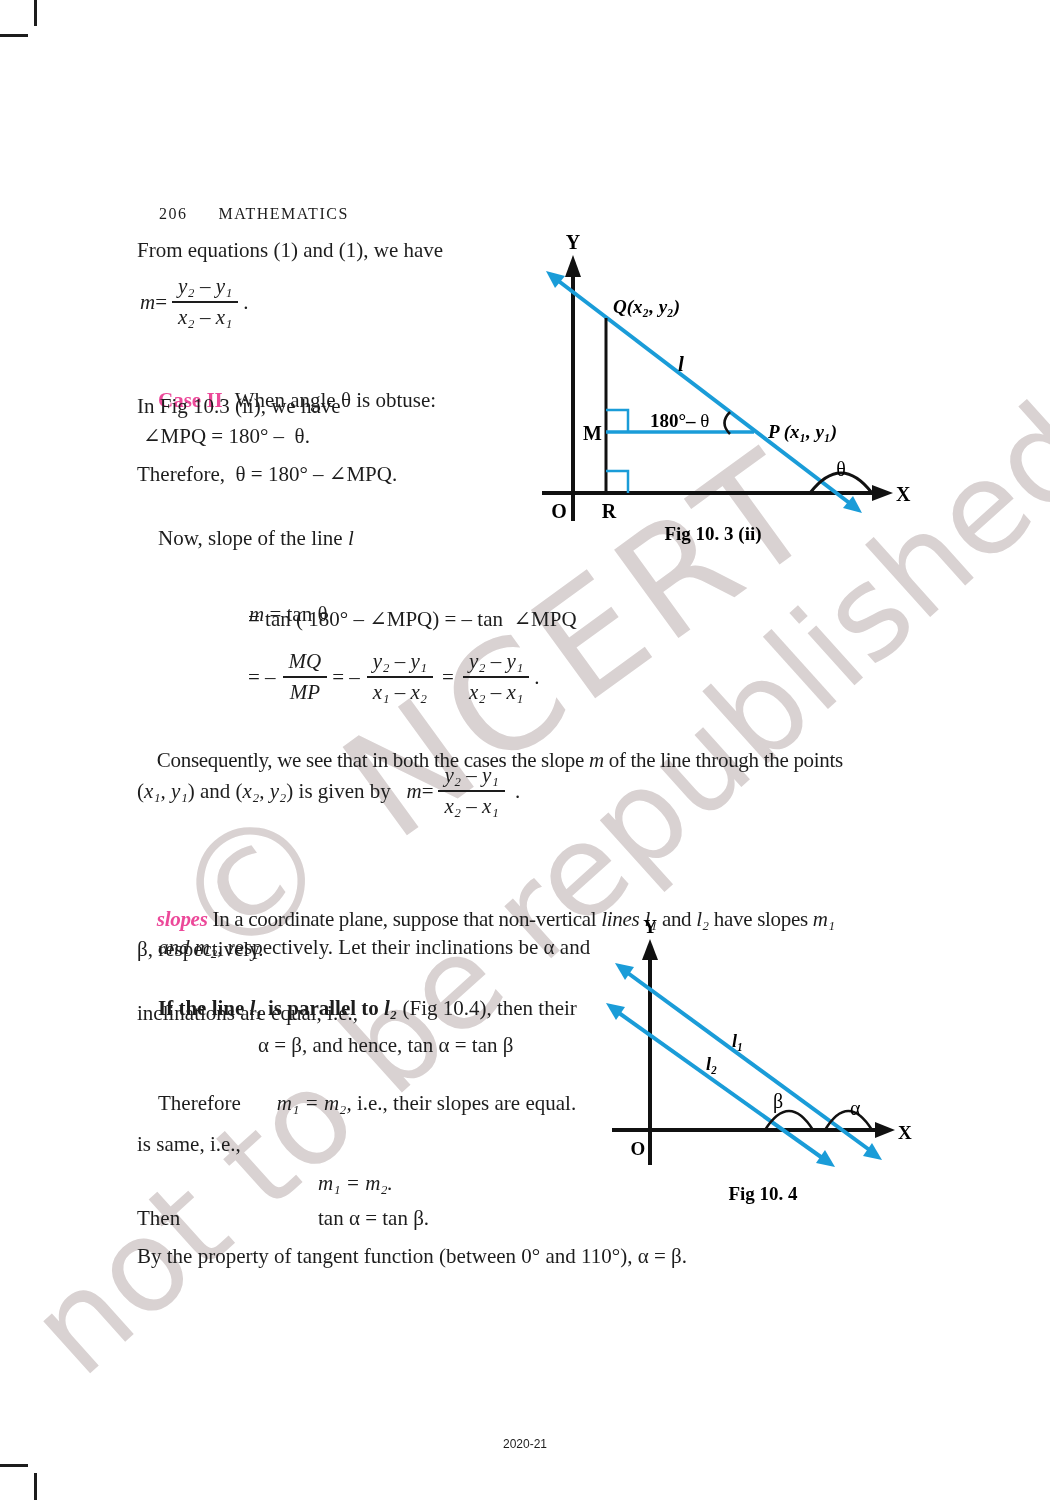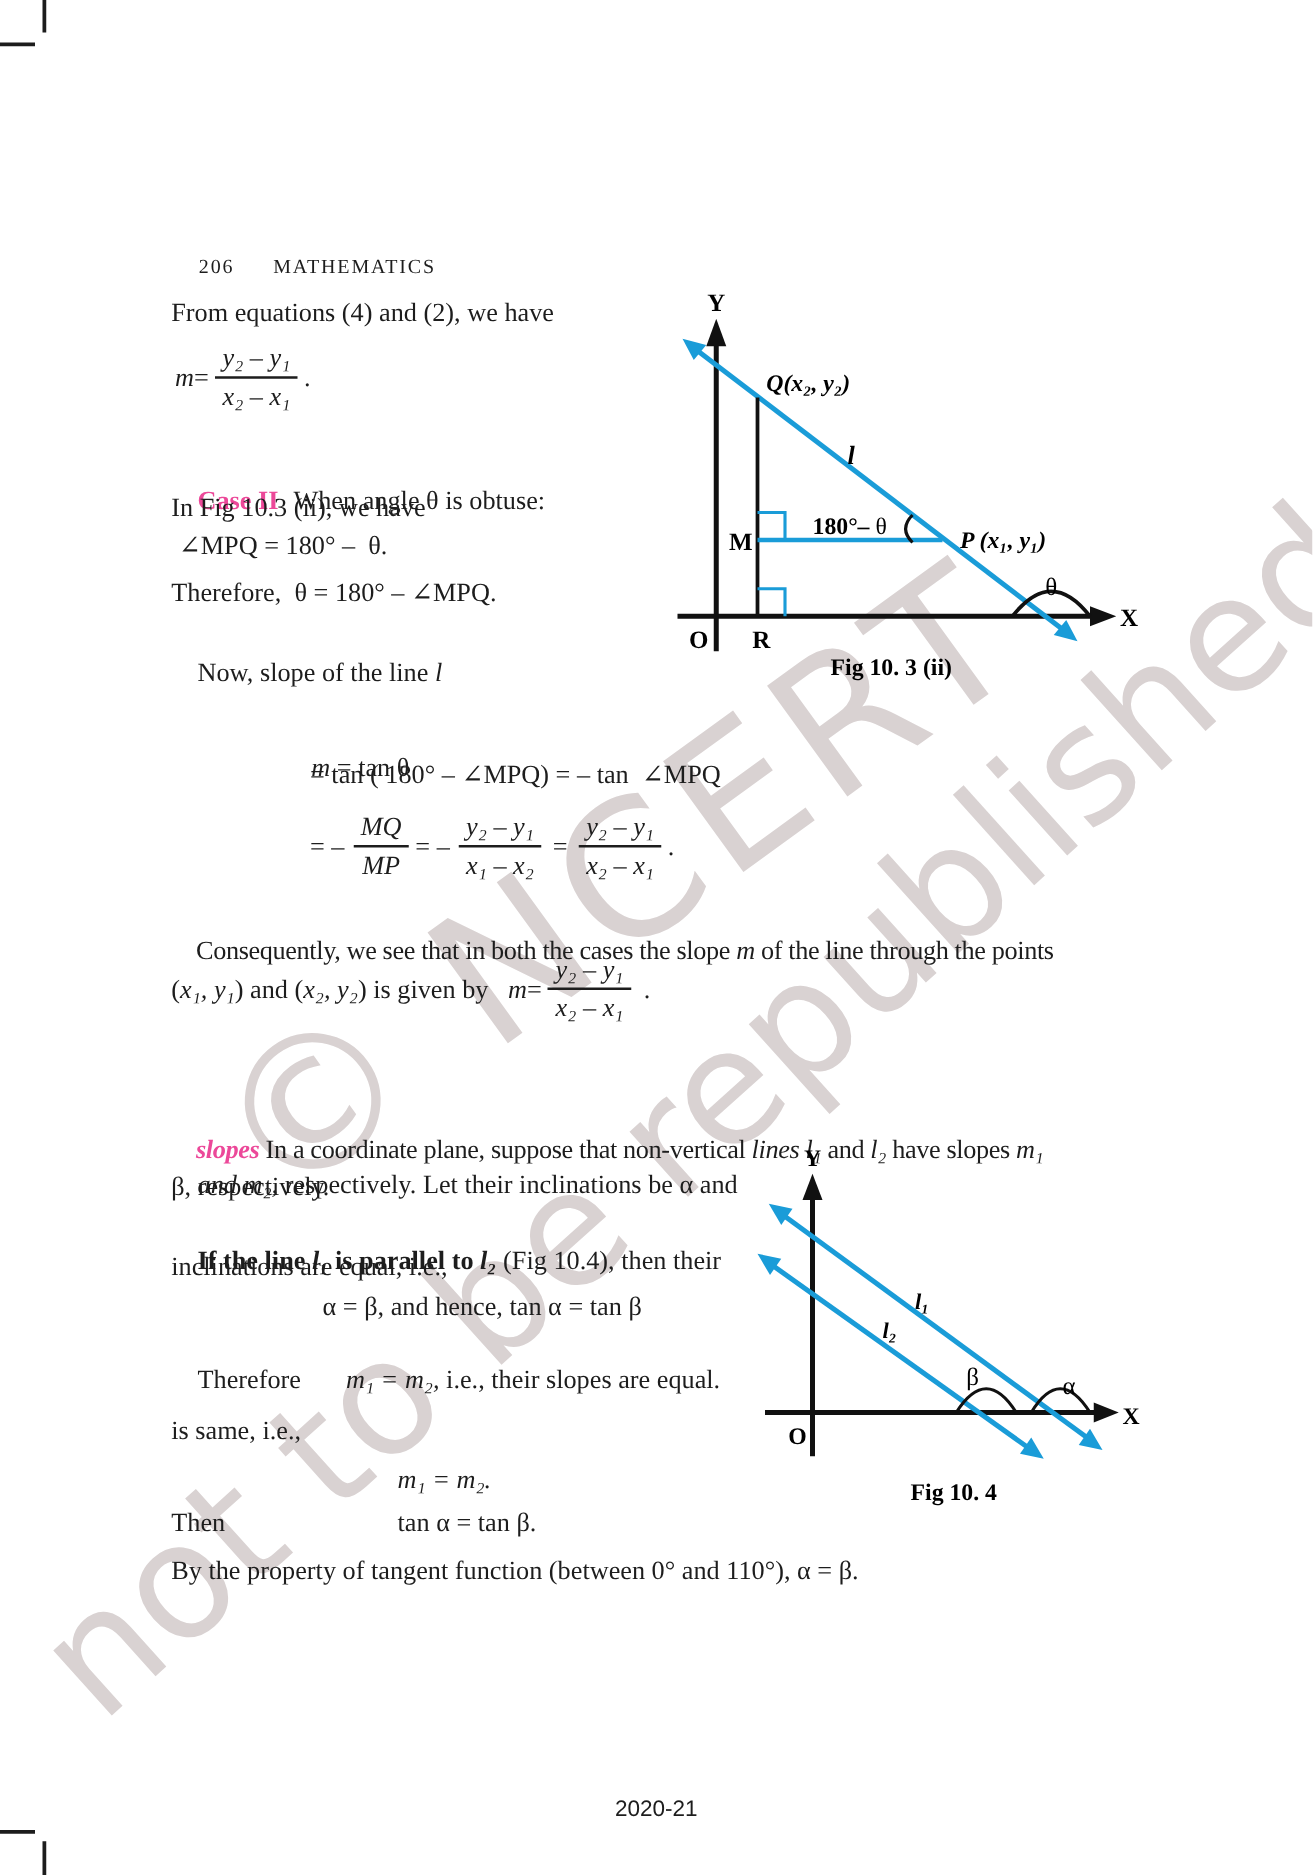--- a/index.html
+++ b/index.html
@@ -32,21 +32,21 @@
   <div class="crop" style="left:0;top:1464px;width:28px;height:3px;"></div>
   <div class="crop" style="left:34px;top:1473px;width:3px;height:27px;"></div>
 
   <div class="wm" style="left:85px;top:607px;width:820px;height:200px;line-height:200px;font-size:150px;letter-spacing:8px;transform:rotate(-36deg);">© NCERT</div>
   <div class="wm" style="left:-120px;top:770px;width:1340px;height:260px;line-height:260px;font-size:128px;transform:rotate(-42deg);">not to be republished</div>
 
   <div class="abs sm fg" style="left:137px;top:187px;">
     <span style="margin-right:31px;">206</span><span>MATHEMATICS</span>
   </div>
 
-  <div class="abs t fg" style="left:137px;top:237px;">From equations (4) and (2), we have</div>
+  <div class="abs t fg" style="left:137px;top:237px;">From equations (1) and (1), we have</div>
 
   <div class="abs feq fg" style="left:140px;top:273px;height:58px;">
     <span class="it">m</span><span>=</span>
     <span class="fr it">
       <span class="n">y₂ – y₁</span>
       <span class="d">x₂ – x₁</span>
     </span>
     <span>.</span>
   </div>
 
@@ -172,15 +172,15 @@
     <text x="55" y="30" font-size="19" font-weight="bold" text-anchor="middle">Y</text>
     <text x="303" y="236" font-size="19" font-weight="bold">X</text>
     <text x="43" y="252" font-size="19" font-weight="bold" text-anchor="middle">O</text>
     <text x="137" y="144" font-size="18" font-weight="bold" font-style="italic">l₁</text>
     <text x="111" y="167" font-size="18" font-weight="bold" font-style="italic">l₂</text>
     <text x="178" y="205" font-size="20">β</text>
     <text x="255" y="212" font-size="20">α</text>
     <text x="168" y="297" font-size="19" font-weight="bold" text-anchor="middle">Fig 10. 4</text>
   </svg>
 
-  <div class="abs fg" style="left:0;top:1437px;width:1050px;text-align:center;font-family:'Liberation Sans','DejaVu Sans',sans-serif;font-size:18px;">2020-21</div>
+  <div class="abs fg" style="left:0;top:1437px;width:1050px;text-align:center;font-family:'Liberation Sans','DejaVu Sans',sans-serif;font-size:12px;">2020-21</div>
 
 </div>
 
 </body></html>

